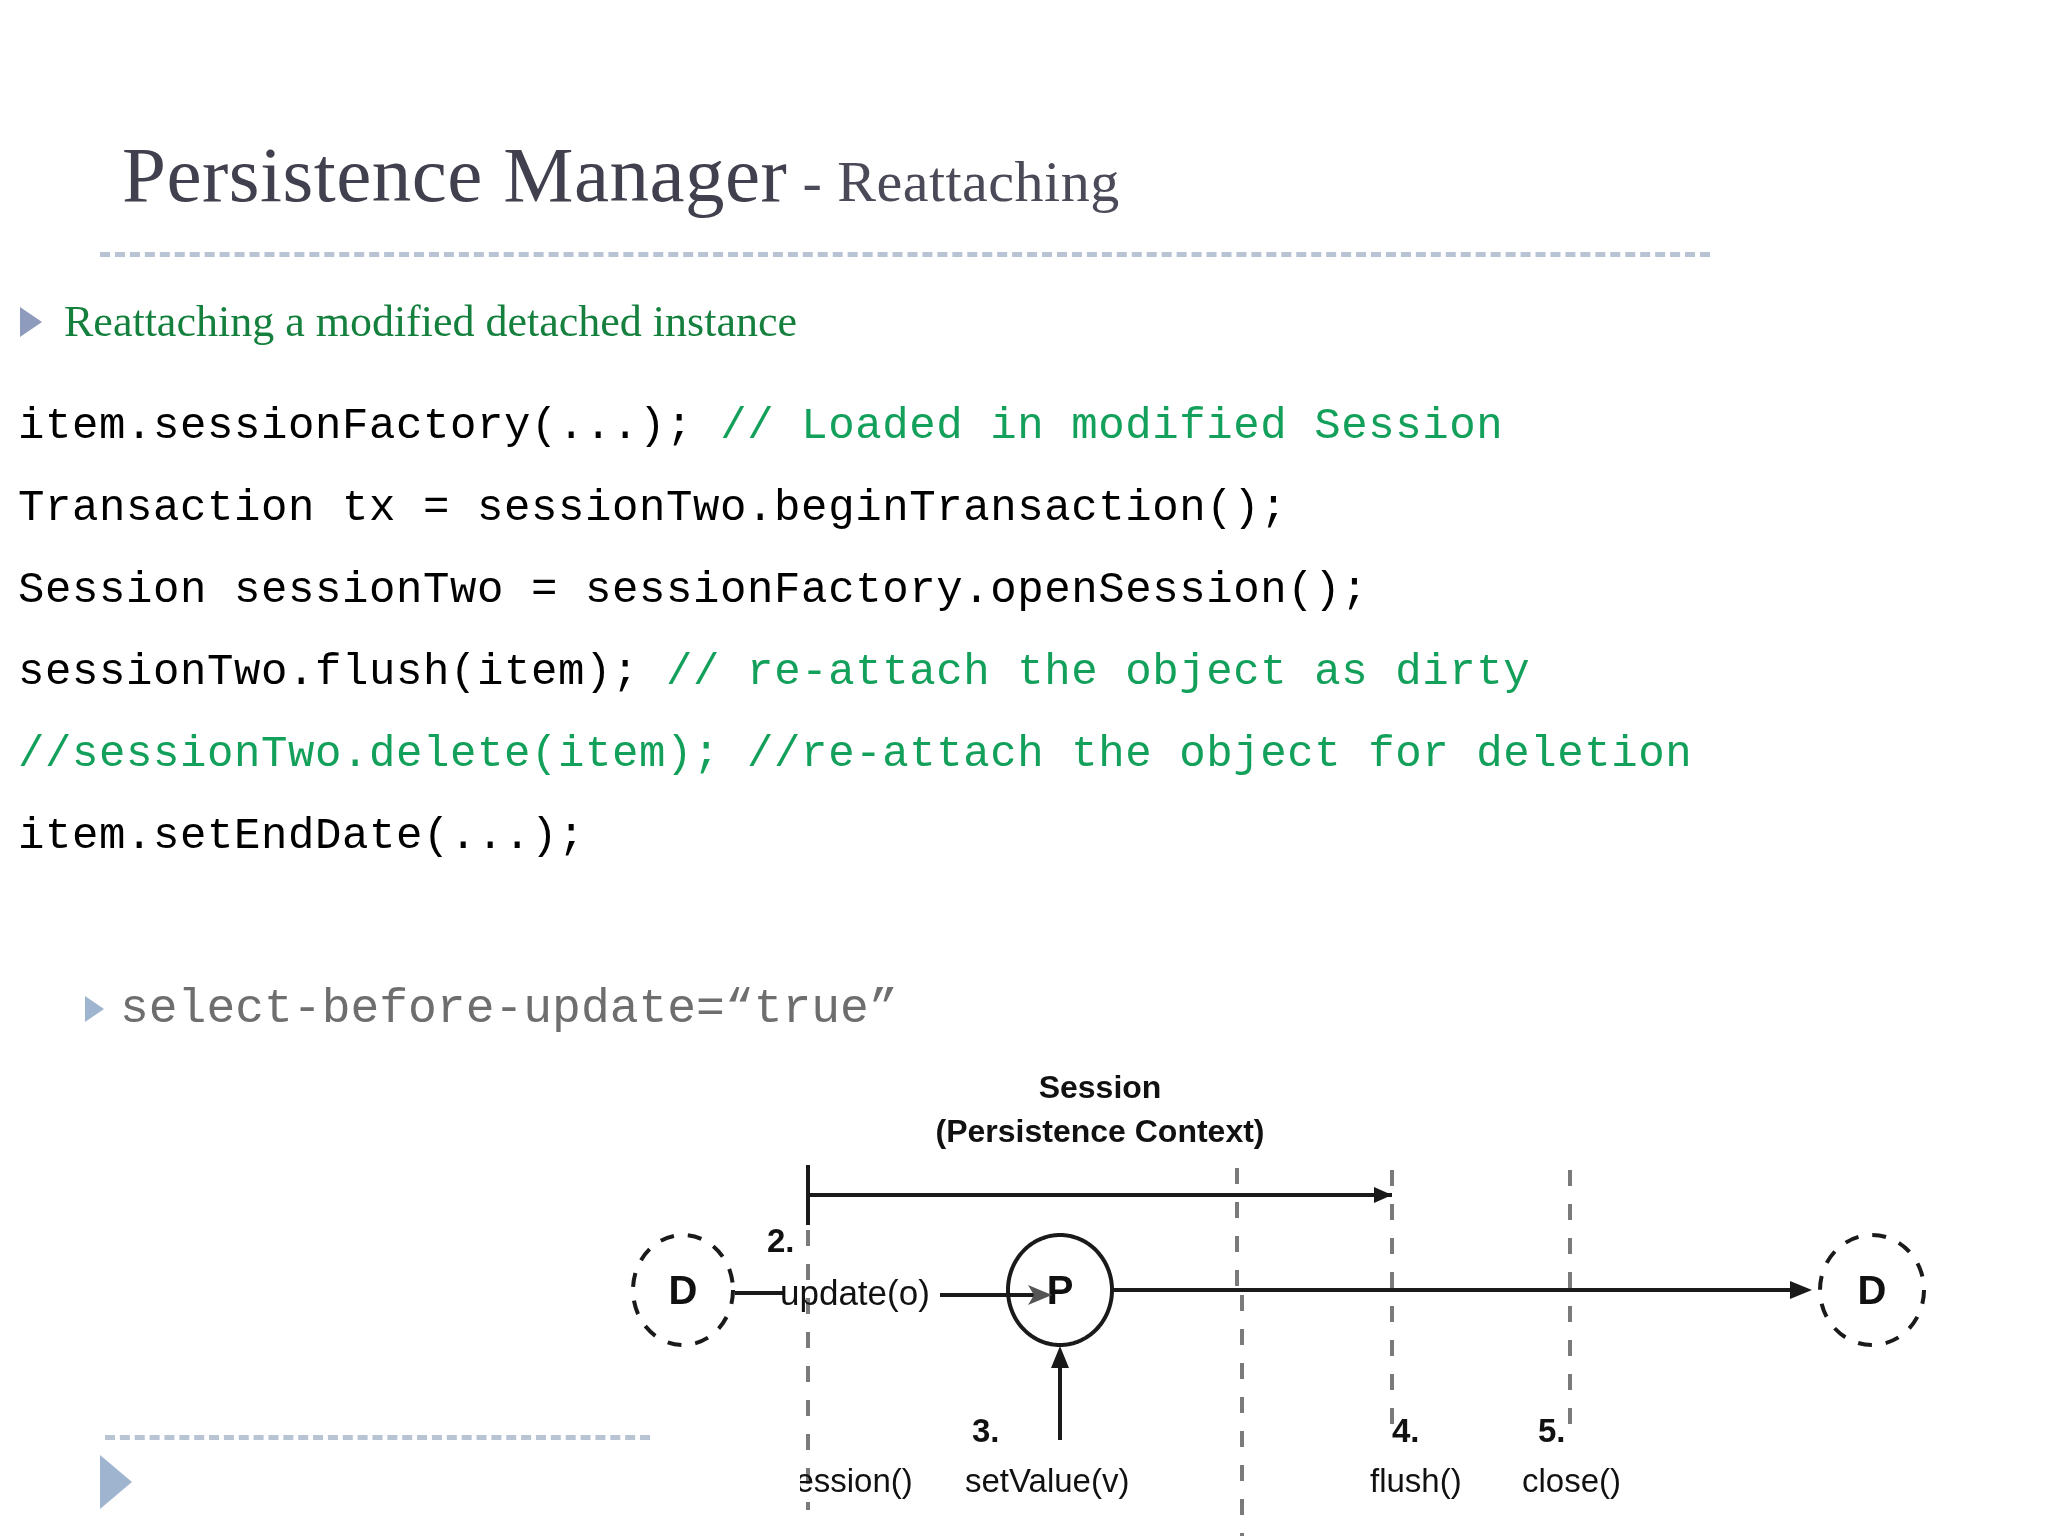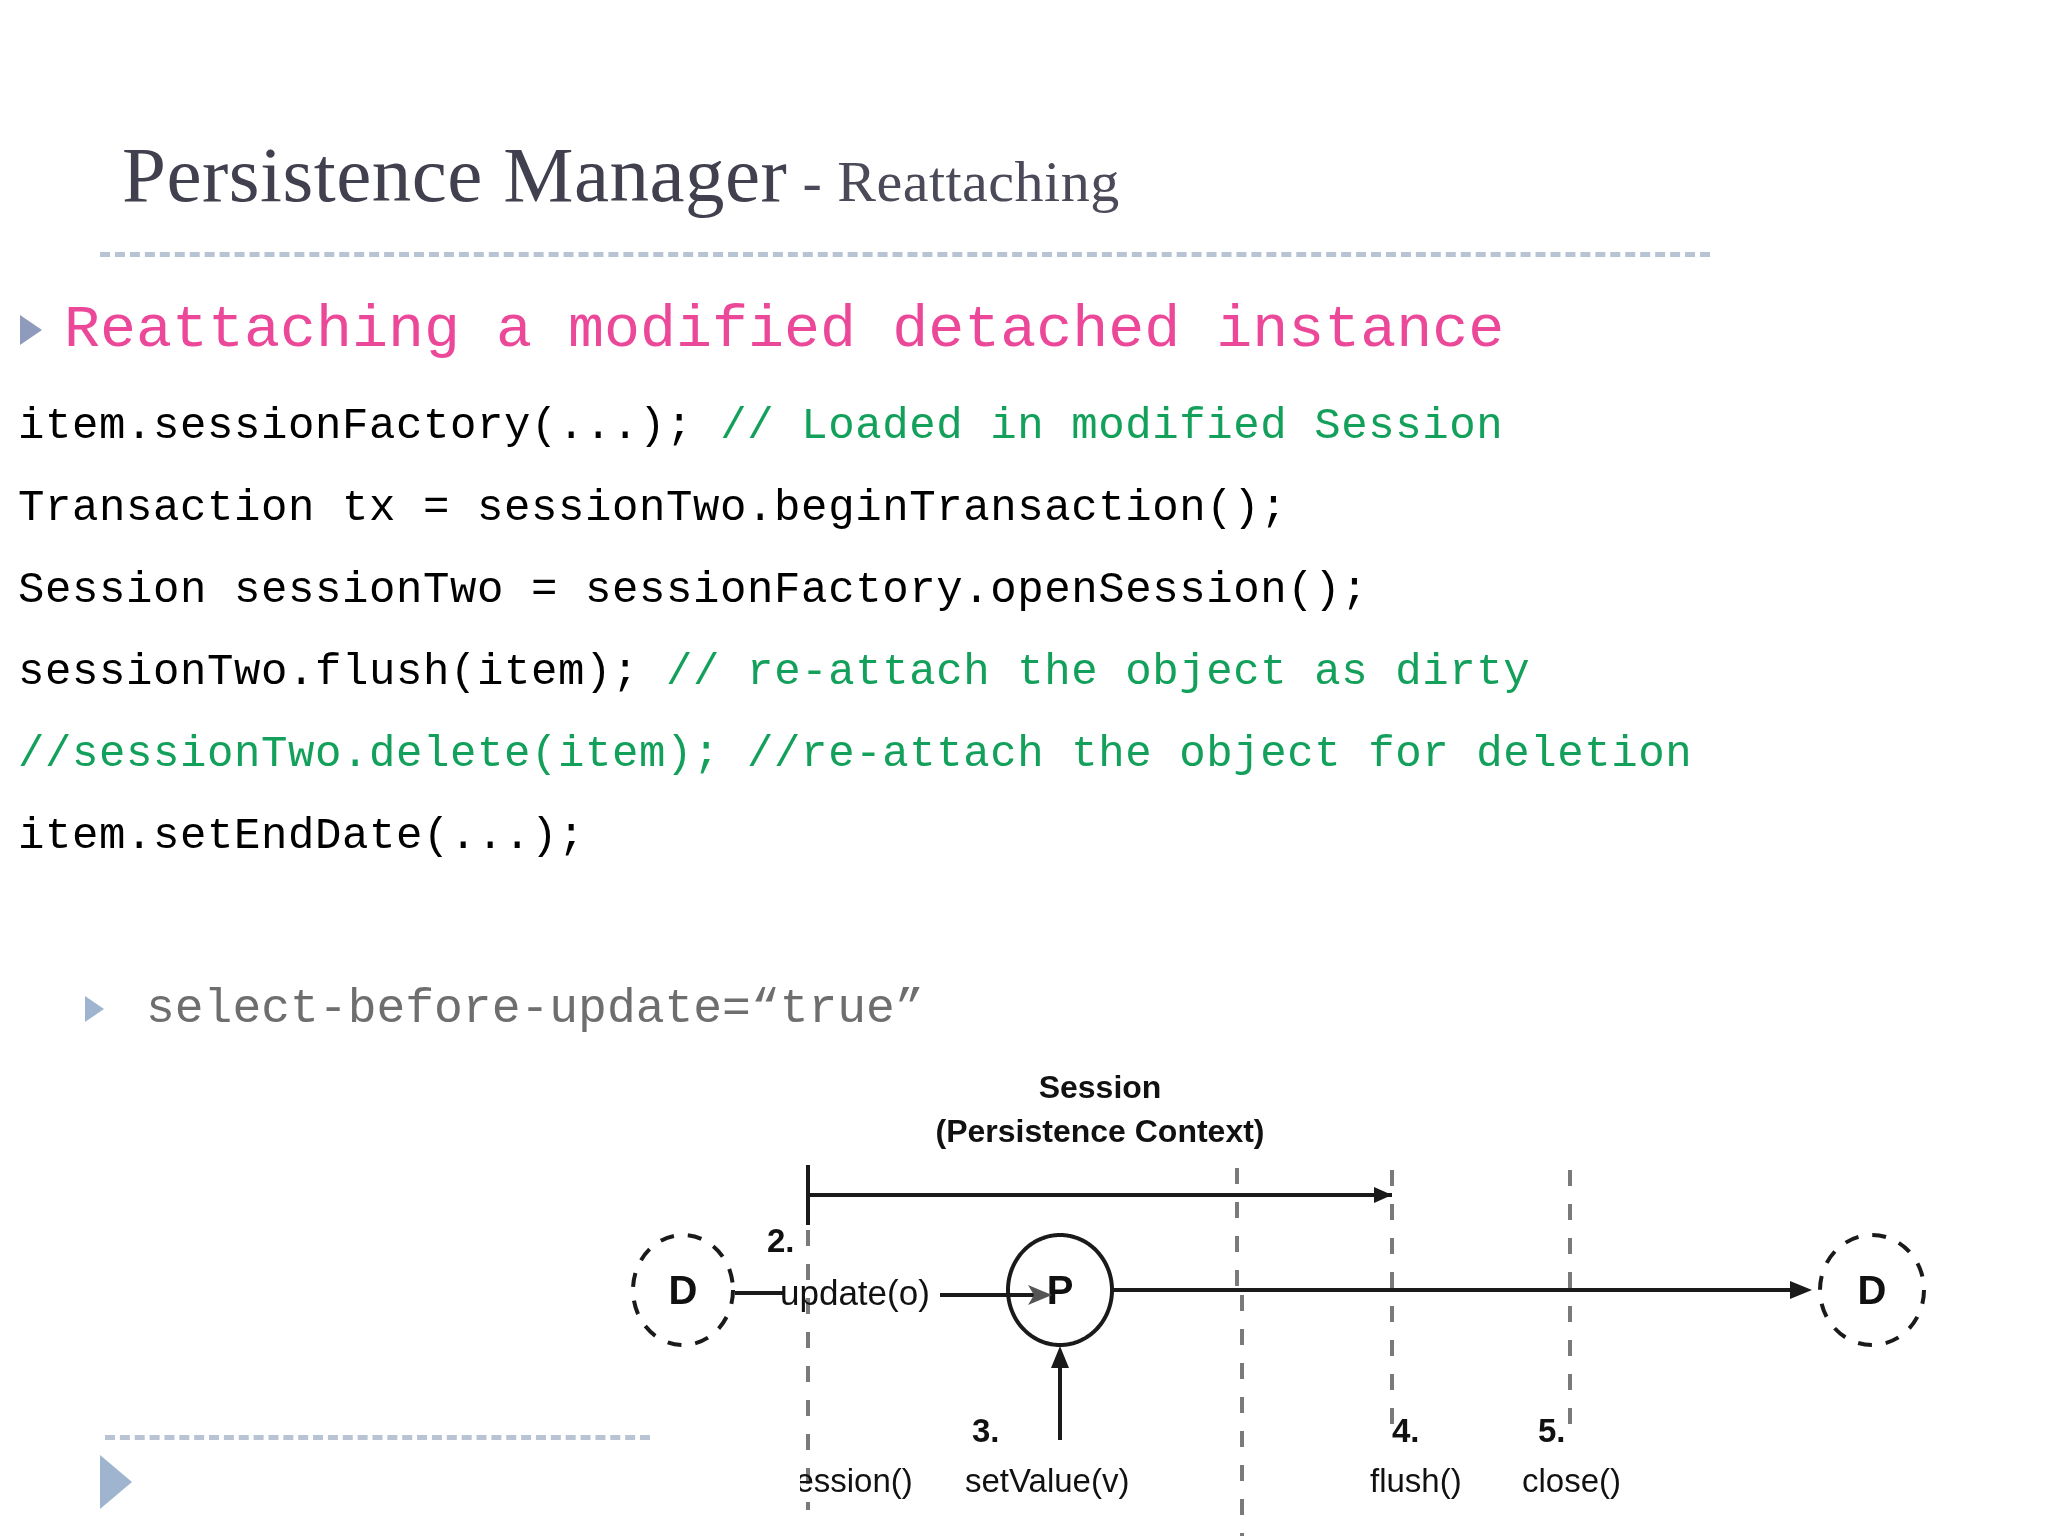--- a/index.html
+++ b/index.html
@@ -63,23 +63,23 @@
     border-top: 15px solid transparent;
     border-bottom: 15px solid transparent;
     flex: none;
   }
   .tri-marker.small {
     border-left: 19px solid #9fb4cf;
     border-top: 13px solid transparent;
     border-bottom: 13px solid transparent;
   }
   .bullet-heading {
-    font-family: Liberation Mono, monospace;
-    font-size: 60px;
-    color: #ec4899;
+    font-family: Liberation Serif, serif;
+    font-size: 44px;
+    color: #15803d;
     white-space: nowrap;
     line-height: 1;
   }
 
   
   .code-block {
     position: absolute;
     left: 18px;
     top: 385px;
     width: 2020px;
@@ -96,21 +96,21 @@
     color: #13a05a;
   }
 
   
   .subbullet-row {
     position: absolute;
     left: 85px;
     top: 985px;
     display: flex;
     align-items: center;
-    gap: 42px;
+    gap: 16px;
   }
   .subbullet-text {
     font-family: "Liberation Mono", monospace;
     font-size: 48px;
     color: #6e6e6e;
     white-space: pre;
     line-height: 1;
   }
 
   

